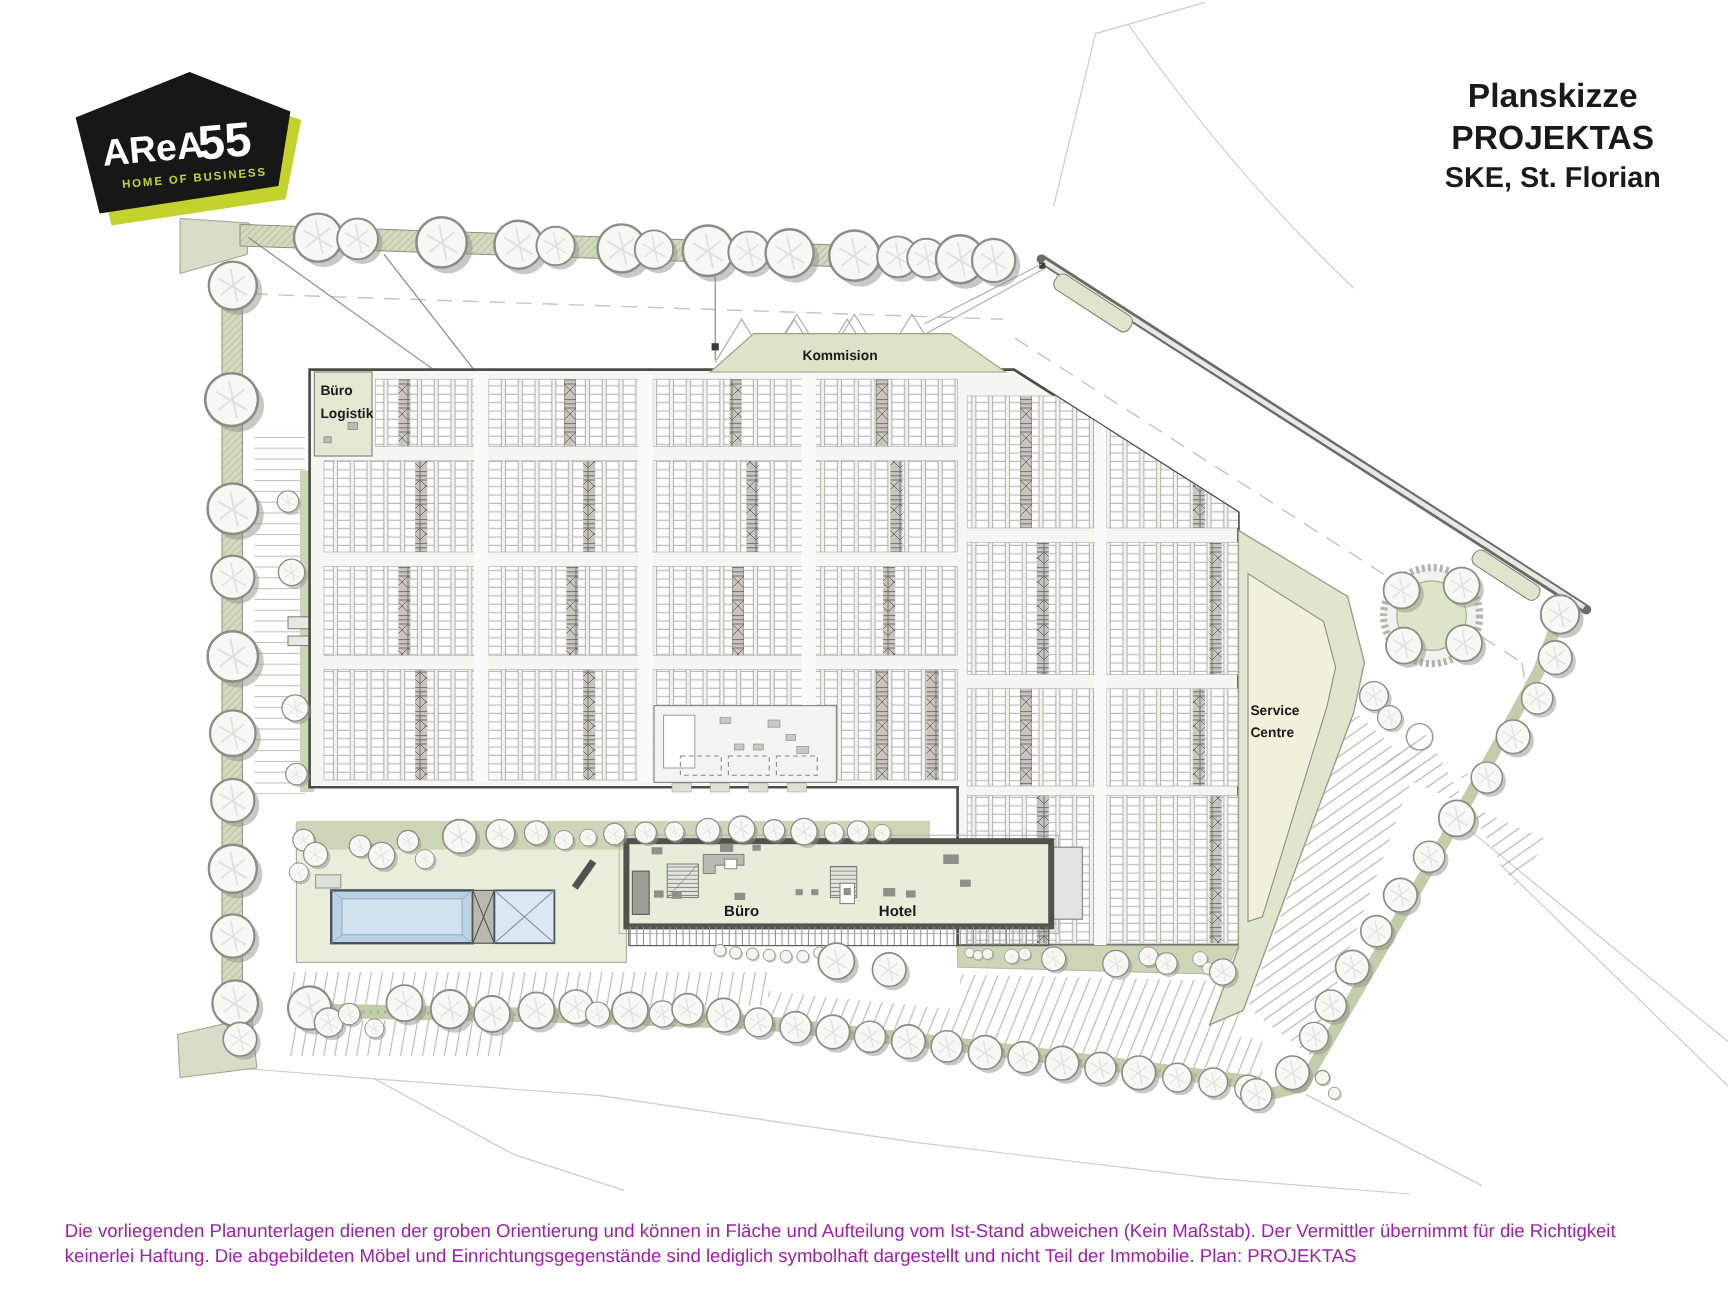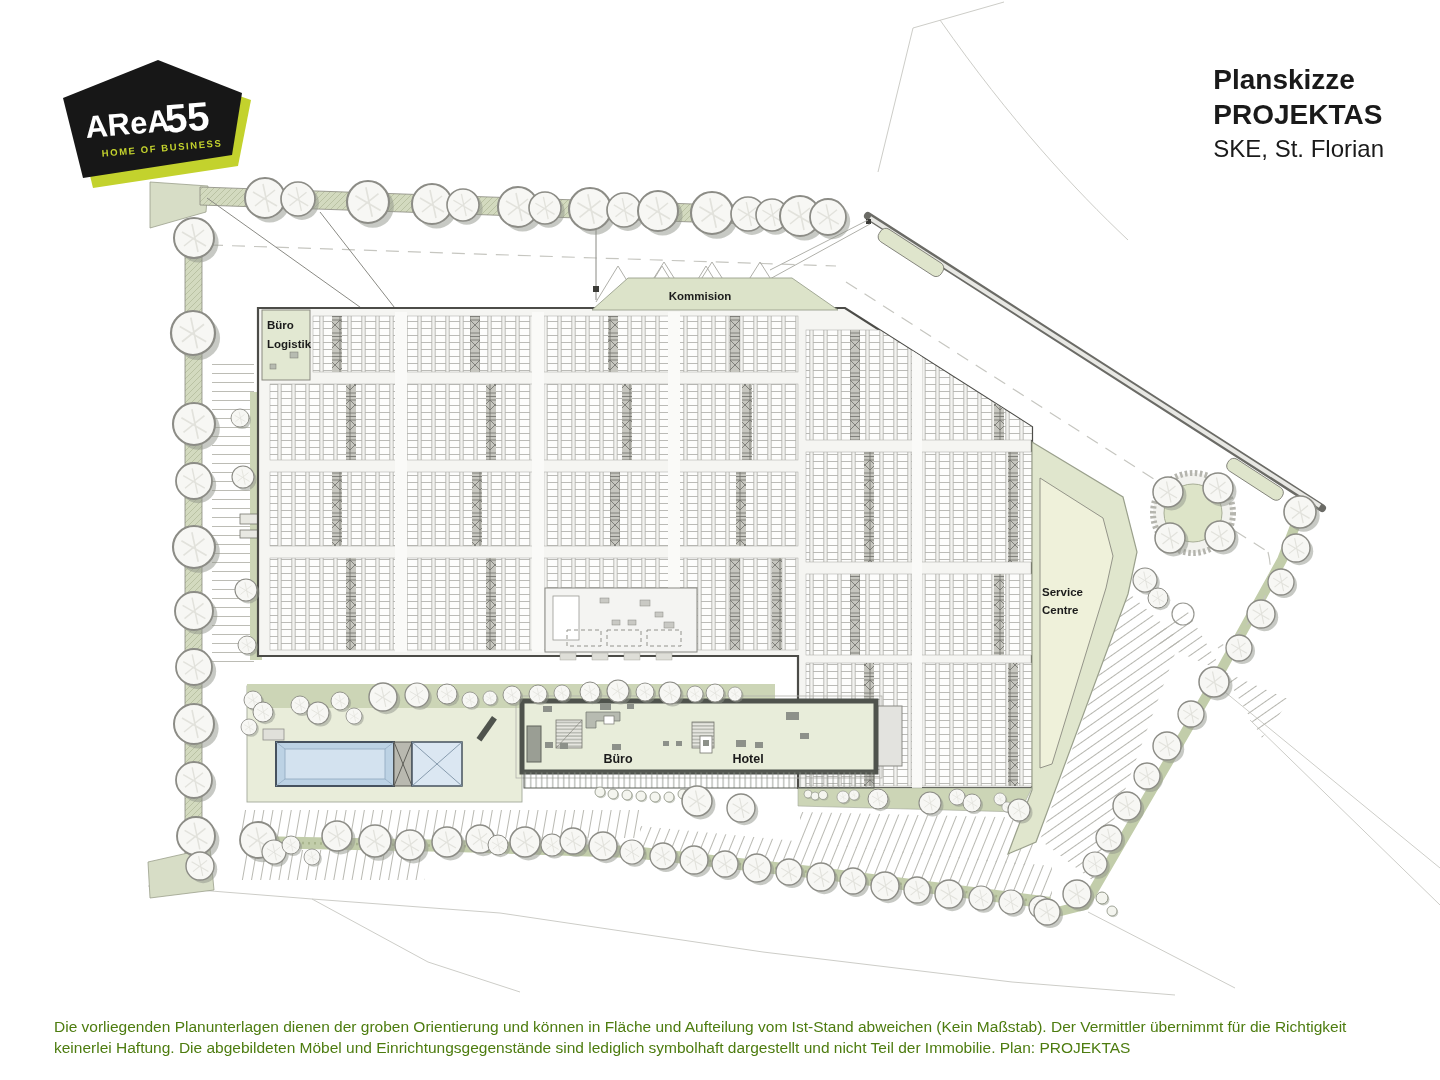--- a/index.html
+++ b/index.html
@@ -4,28 +4,28 @@
 <style>
   html,body{margin:0;padding:0;}
   body{
     width:1440px;height:1080px;position:relative;overflow:hidden;
     background:#ffffff;
     font-family:"Liberation Sans", sans-serif;
     color:#1a1a1a;
   }
   .logo-wrap{position:absolute;left:50px;top:48px;width:210px;height:145px;}
   .title-block{
-    position:absolute;top:62px;right:56px;text-align:left;line-height:1.25;
+    position:absolute;top:62px;right:56px;text-align:center;line-height:1.25;
   }
   .title-block .t1,.title-block .t2{font-size:28px;font-weight:bold;}
-  .title-block .t3{font-size:24px;font-weight:normal;margin-top:2px;}
+  .title-block .t3{font-size:24px;font-weight:bold;margin-top:2px;}
   .plan-svg{position:absolute;left:0;top:0;width:1440px;height:1080px;}
   .footer{
     position:absolute;left:54px;top:1000px;width:1338px;
-    font-size:15.5px;line-height:1.38;color:#4d7c0f;
+    font-size:15.5px;line-height:1.38;color:#a21caf;
   }
   svg text{font-family:"Liberation Sans", sans-serif;}
   .plan-label{font-weight:bold;fill:#1b1b1b;}
 </style>
 </head>
 <body>
 
 <svg class="plan-svg" viewBox="0 0 1440 1080">
   <defs>
     <pattern id="rack" width="14" height="7" patternUnits="userSpaceOnUse">

